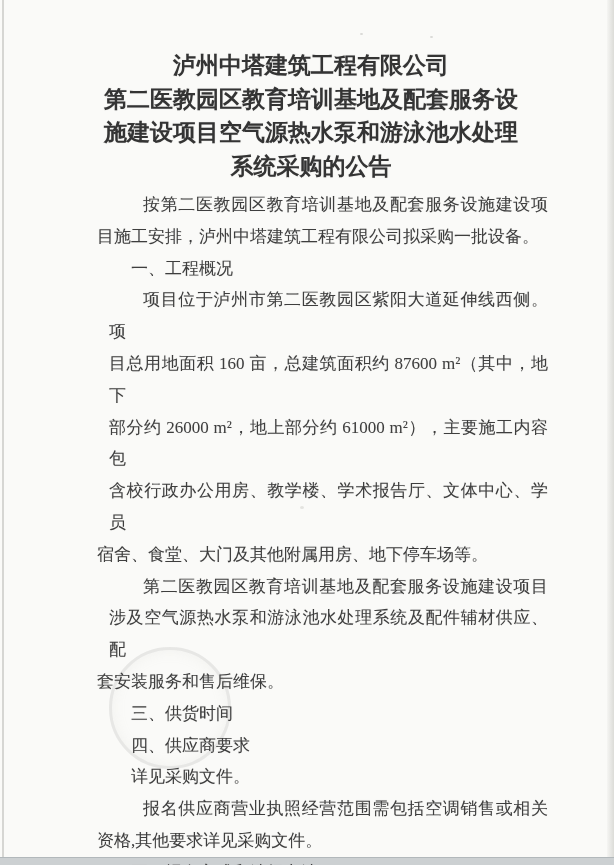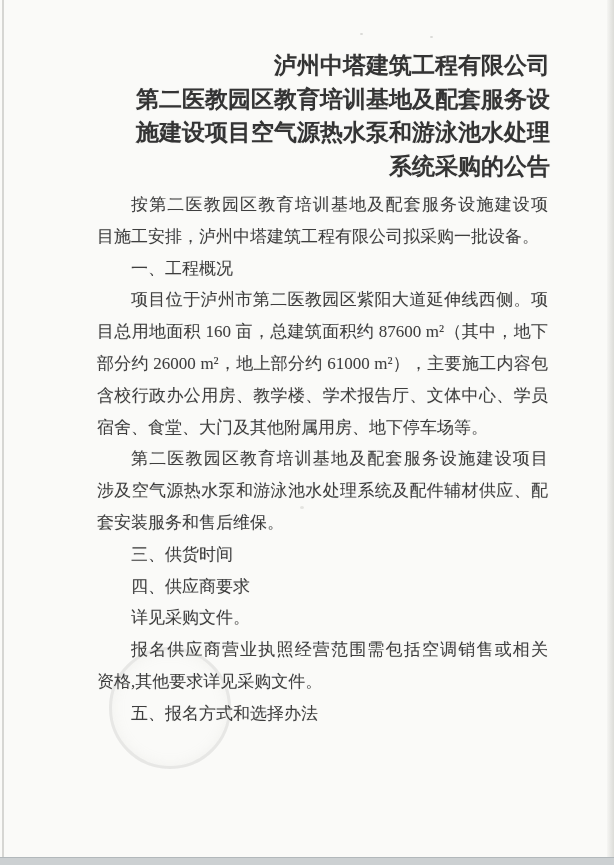--- a/index.html
+++ b/index.html
@@ -13,35 +13,35 @@
   }
   
   .edge-left{position:absolute;left:2px;top:0;bottom:7px;width:2px;background:#d6d6d3;}
   .edge-right{position:absolute;right:0;top:0;bottom:0;width:7px;
     background:linear-gradient(to right,#f5f5f3,#dcdcd8);}
   .edge-bottom{position:absolute;left:0;right:0;bottom:0;height:7px;
     background:#ccd0d2;border-top:1px solid #b2b8bb;}
   
   .title-block{
     position:absolute;left:72px;top:49px;width:478px;
-    text-align:right;
+    text-align:center;
     font-size:23px;font-weight:600;line-height:33.5px;
     color:#343434;
     text-shadow:0 0 1px rgba(90,90,90,0.25);
   }
   
   .body-block{
     position:absolute;left:97px;top:189px;width:451px;
     font-size:17px;line-height:31.8px;
     color:#3e3e3e;
     text-shadow:0 0 1px rgba(100,100,100,0.22);
   }
   .bline{min-height:31.8px;}
   .indent{text-indent:34px;}
-  .justify{text-align:justify;text-align-last:justify;}
+  .justify{text-align:justify;text-align-last:justify;margin-left:12px;}
   
   .stamp{
     position:absolute;left:109px;top:647px;width:116px;height:116px;
     border-radius:50%;
     border:3px solid rgba(165,165,162,0.22);
     box-shadow:inset 0 0 14px rgba(180,180,176,0.12);
   }
   .speck{position:absolute;width:3px;height:2px;background:#d9d9d6;border-radius:50%;}
   .speck.s1{left:360px;top:33px;}
   .speck.s2{left:430px;top:36px;}

